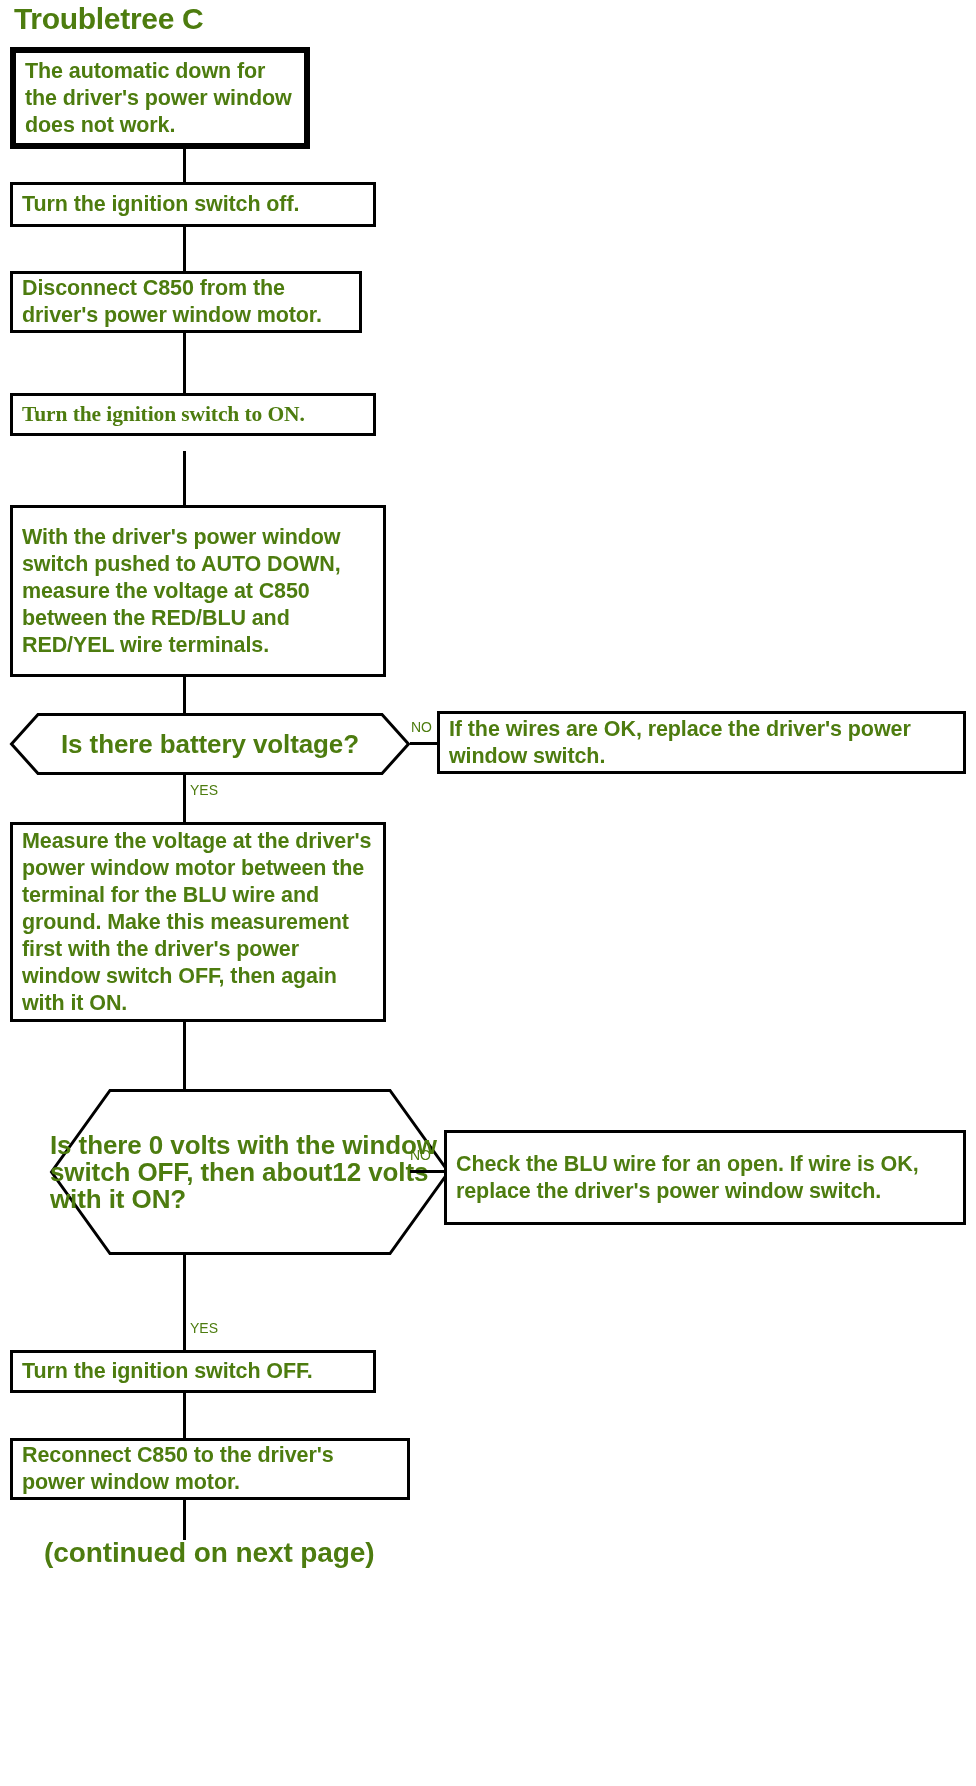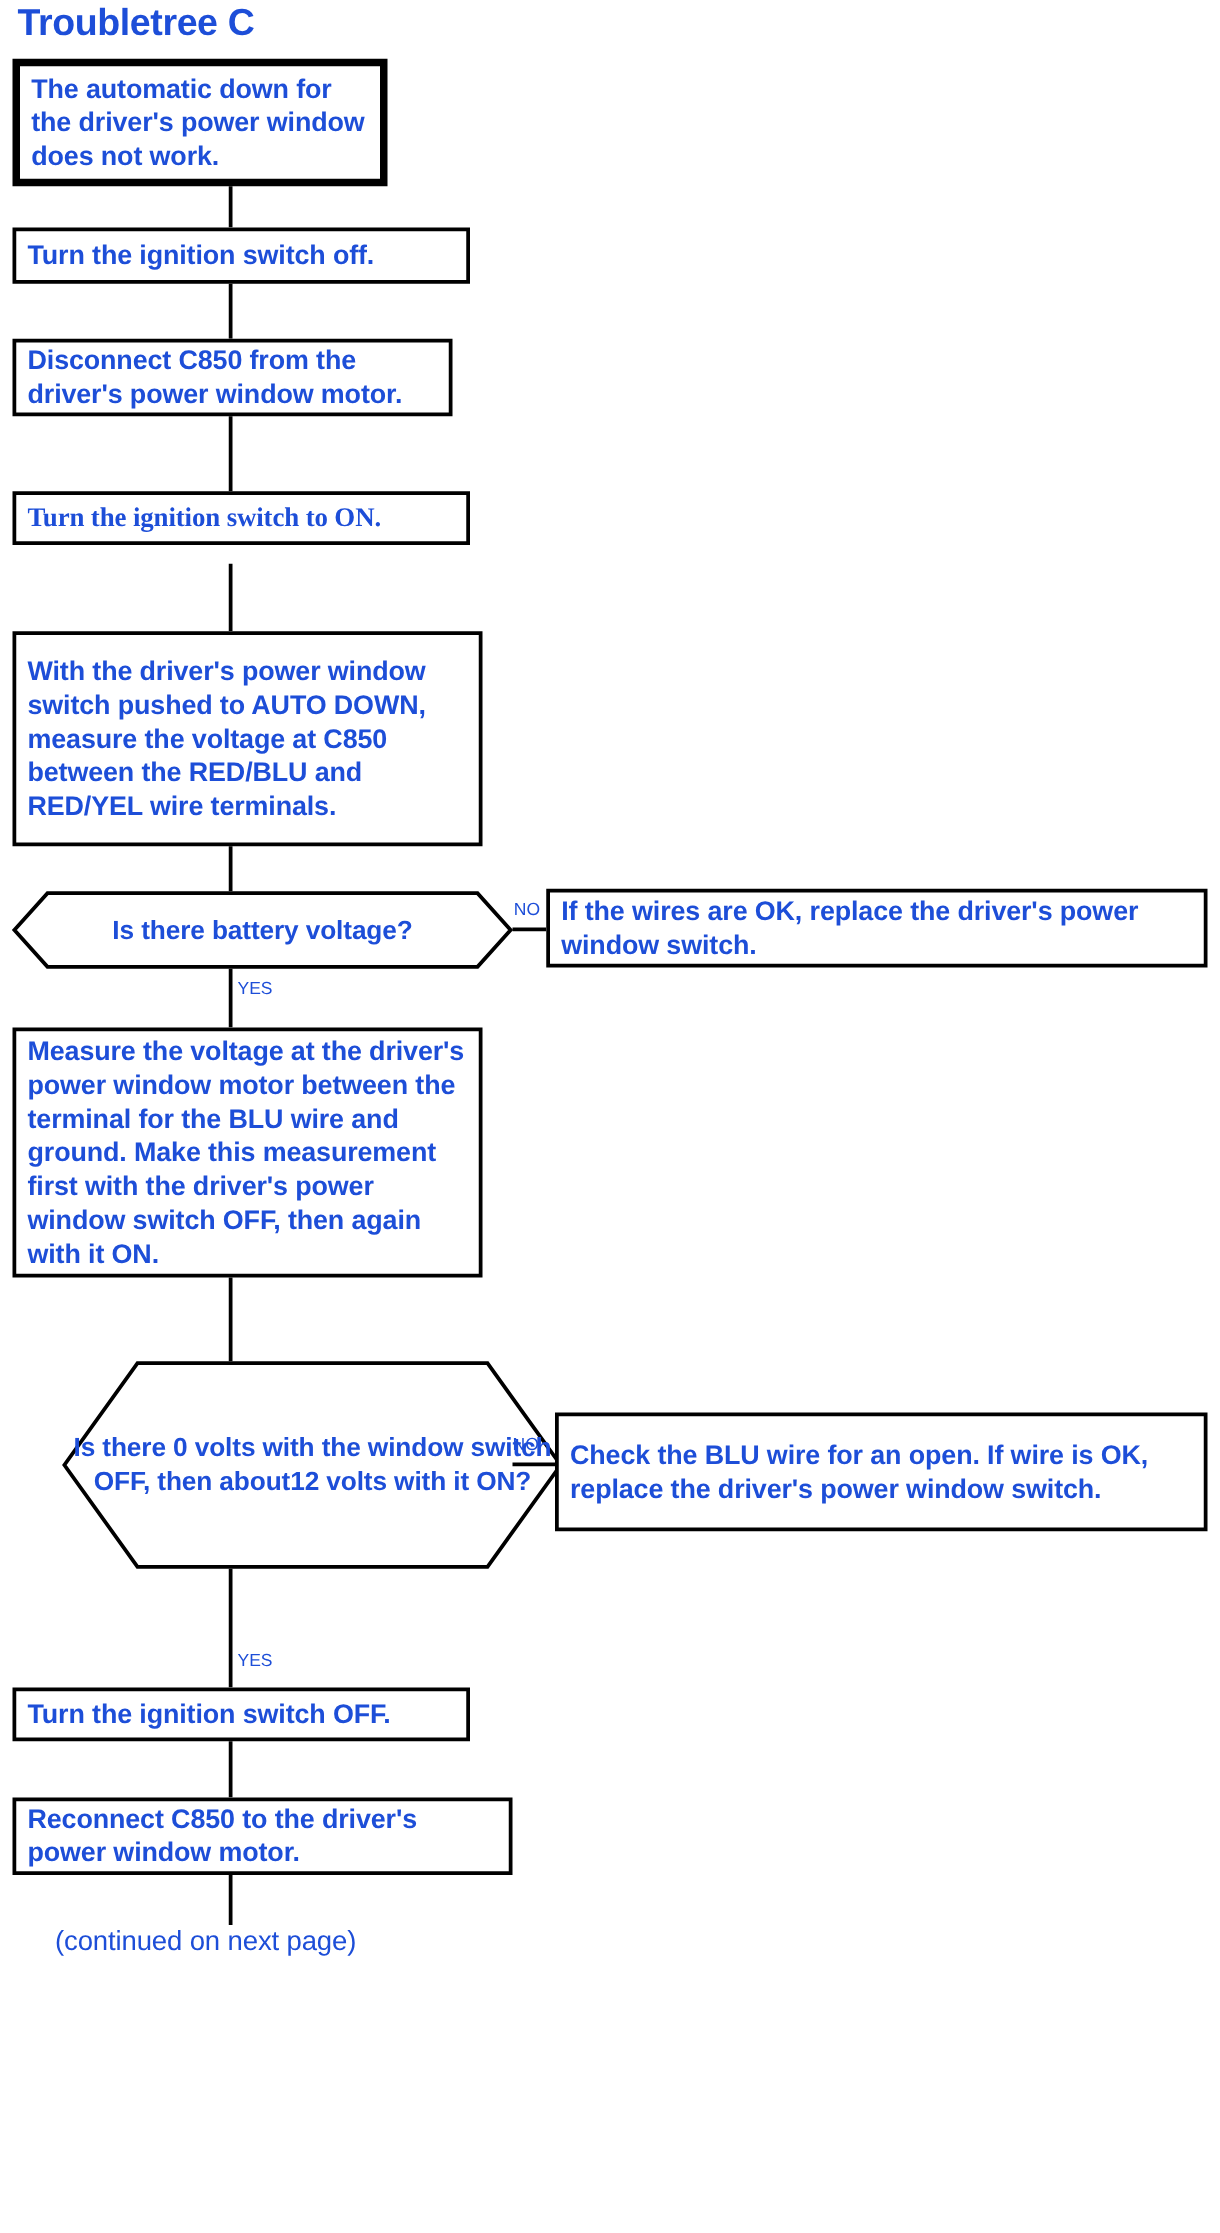--- a/index.html
+++ b/index.html
@@ -6,21 +6,21 @@
     margin: 0;
     padding: 0;
     background: #ffffff;
   }
   #page {
     position: relative;
     width: 976px;
     height: 1786px;
     background: #ffffff;
     font-family: "Liberation Sans", sans-serif;
-    color: #1d4ed8;
+    color: #4d7c0f;
     overflow: hidden;
   }
 
   
   .title {
     position: absolute;
     left: 14px;
     top: 2px;
     font-size: 30px;
     font-weight: bold;
@@ -65,22 +65,21 @@
   }
   .hex .hextxt {
     position: absolute;
     left: 0;
     top: 0;
     width: 100%;
     height: 100%;
     display: flex;
     align-items: center;
     justify-content: center;
-    text-align: center;
-    font-size: 21px;
+    font-size: 26px;
     line-height: 27px;
     font-weight: bold;
     letter-spacing: -0.1px;
     white-space: pre-line;
   }
 
   
   .vline {
     position: absolute;
     width: 3px;
@@ -98,23 +97,23 @@
     font-size: 14px;
     line-height: 20px;
     font-weight: normal;
     letter-spacing: 0px;
     white-space: nowrap;
   }
 
   
   .footnote {
     position: absolute;
-    font-size: 22px;
+    font-size: 28px;
     line-height: 26px;
-    font-weight: normal;
+    font-weight: bold;
     letter-spacing: -0.1px;
     white-space: nowrap;
   }
 </style>
 </head>
 <body>
 
 <div id="page">
 
   <div class="title">Troubletree C</div>

